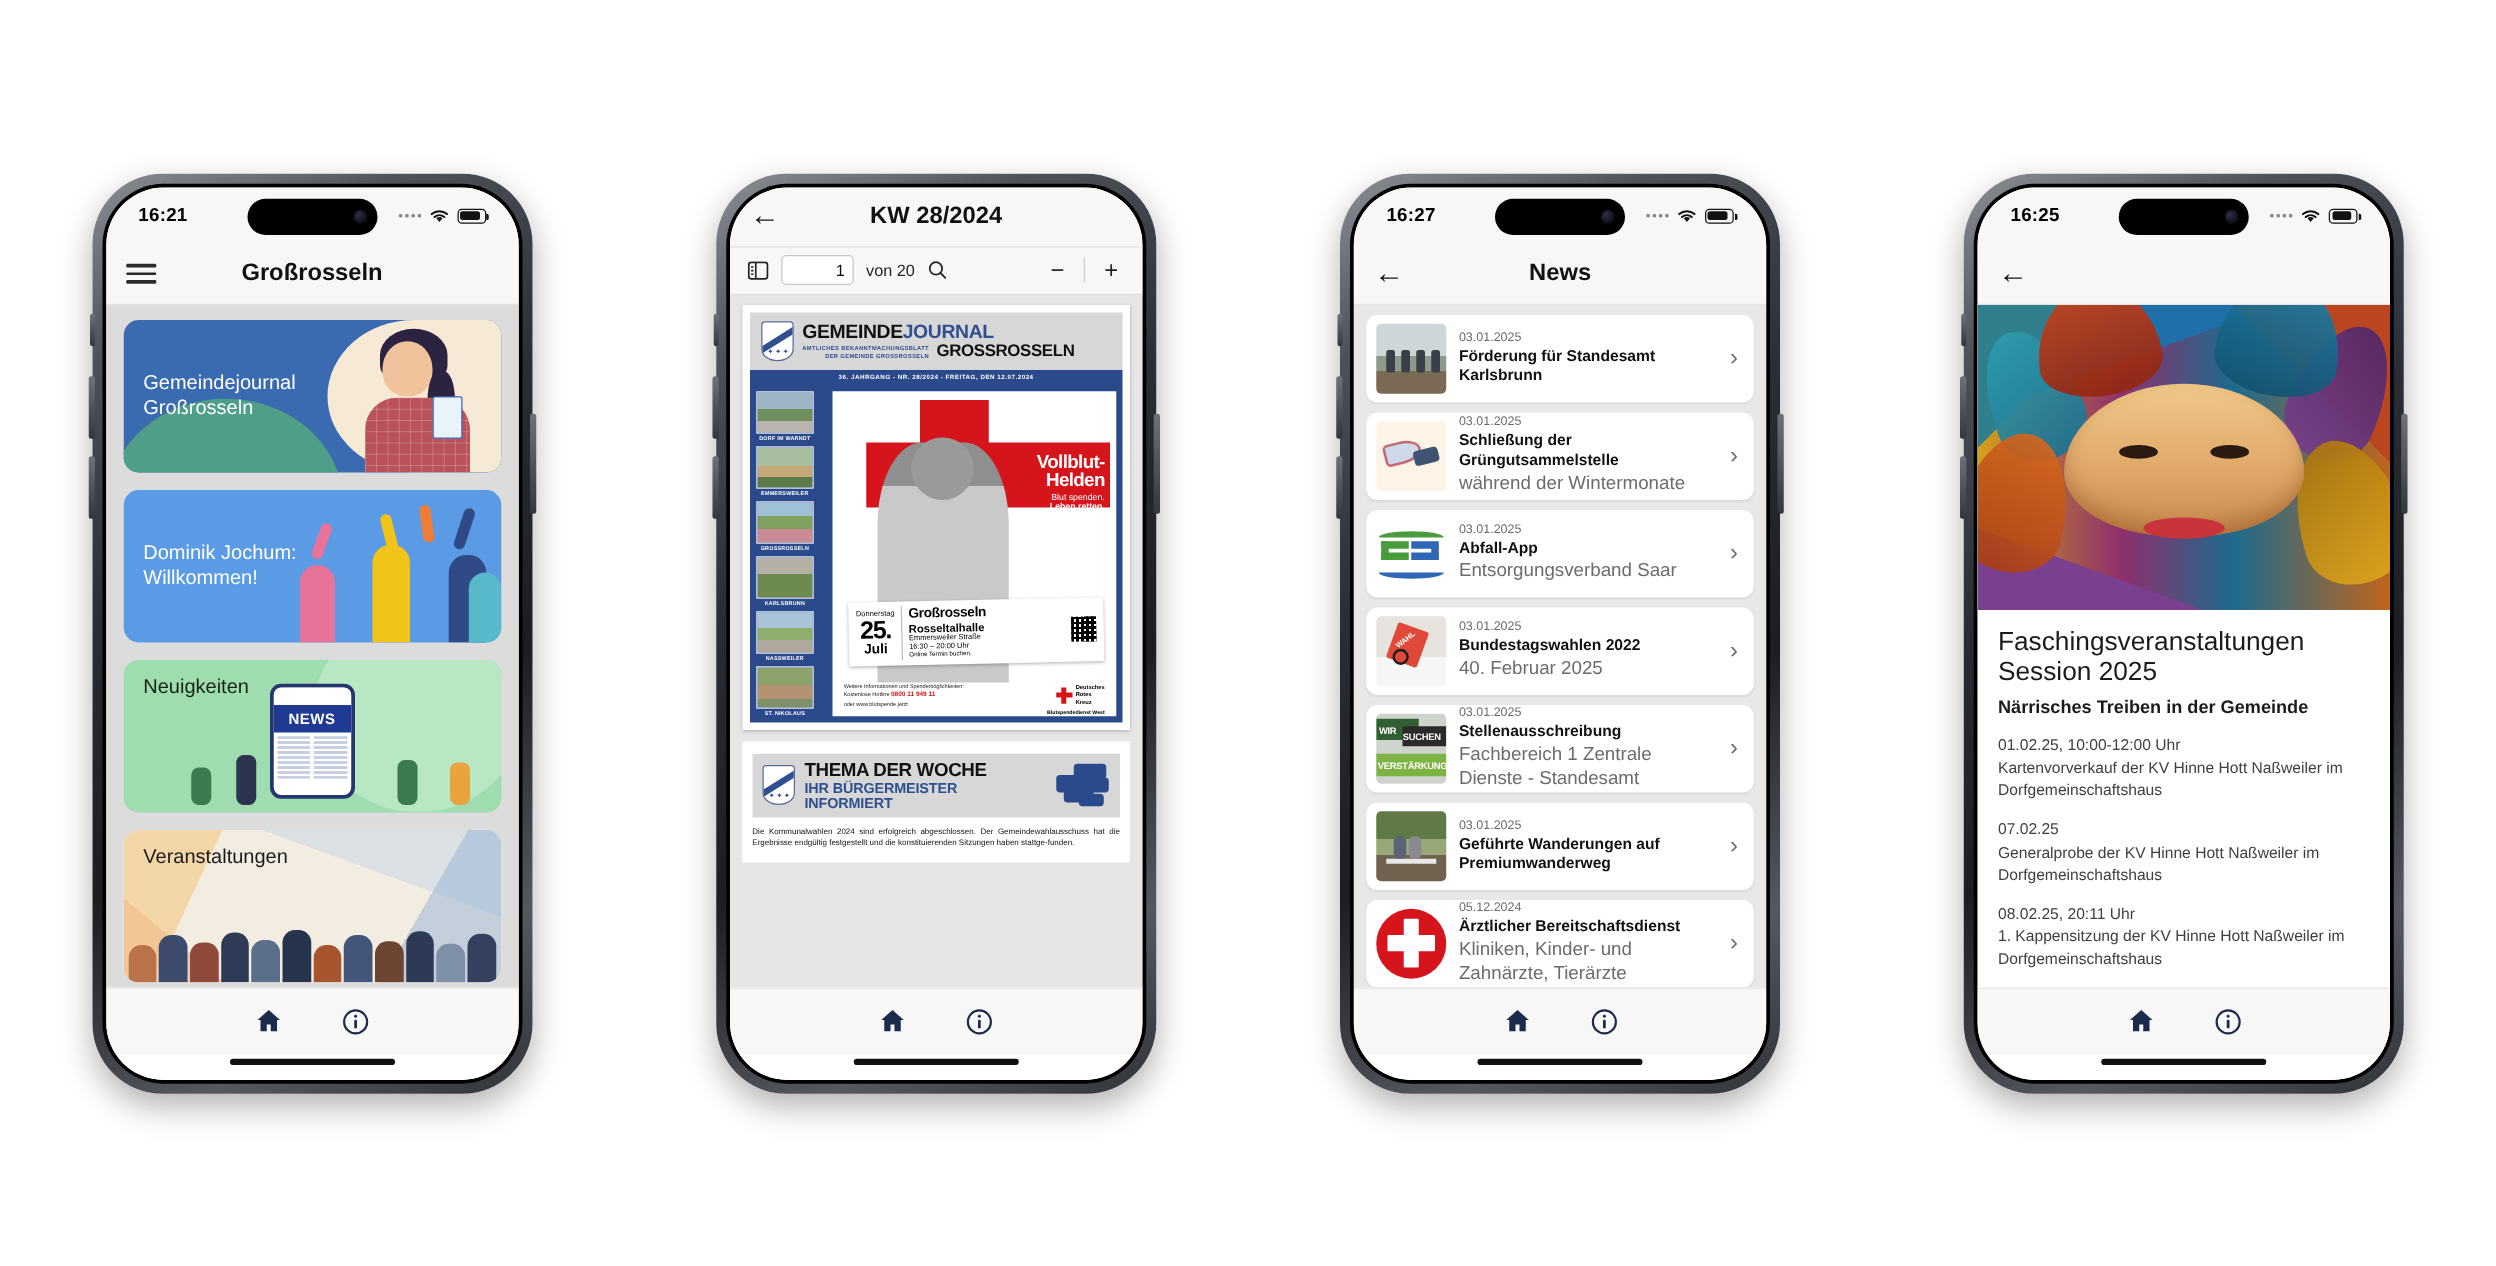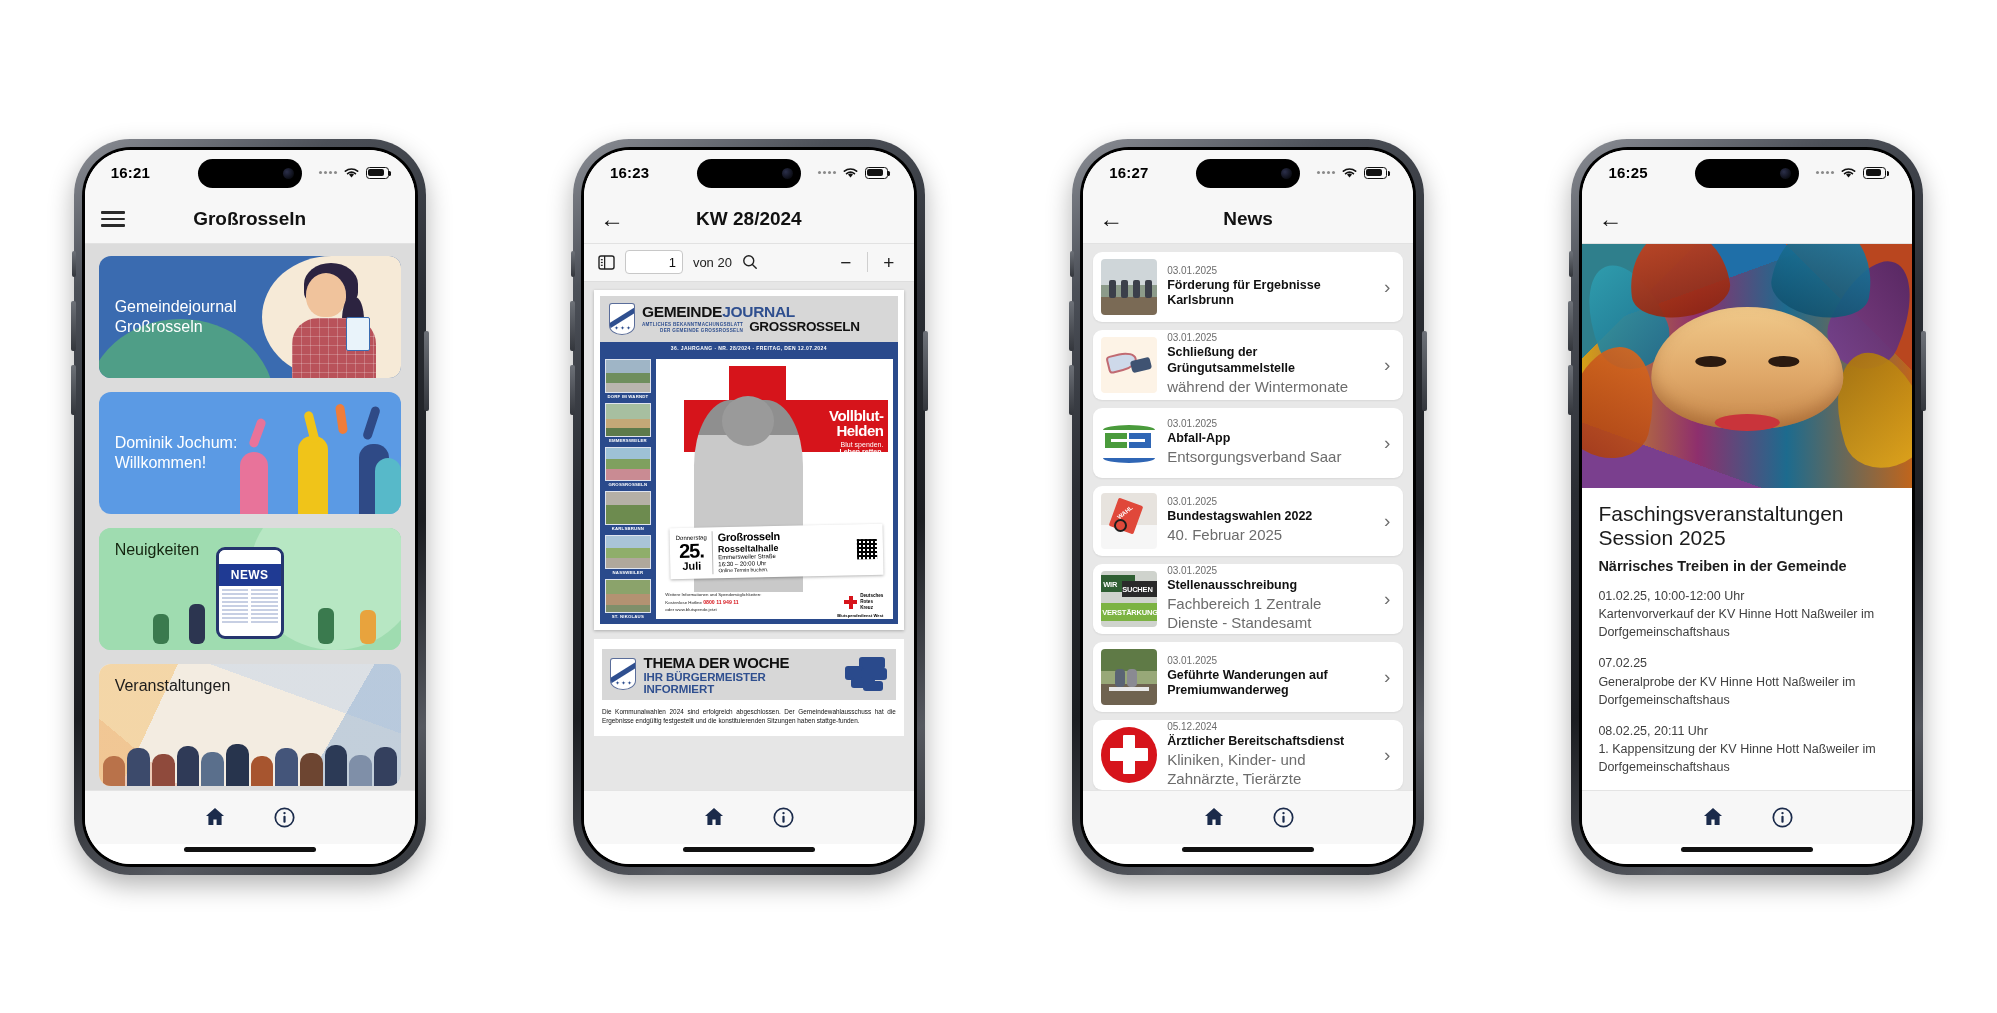--- a/index.html
+++ b/index.html
@@ -175,21 +175,21 @@
   .gj-crest { width:26px; height:32px; background:#fff; border:1px solid #5a6d9a; border-radius:3px 3px 50% 50%/3px 3px 30% 30%; position:relative; overflow:hidden;}
   .gj-crest .band { position:absolute; left:-22%; top:38%; width:150%; height:5px; background:#2f4f8f; transform:rotate(-32deg);}
   .gj-crest .dots { position:absolute; left:4px; bottom:3px; font-size:6px; color:#2f4f8f; line-height:5px; letter-spacing:1px;}
   .gj-titles { line-height:1; }
   .gj-l1 { font-size:15.5px; font-weight:bold; letter-spacing:-.3px; color:#111; }
   .gj-l1 b { color:#2f4f8f; }
   .gj-l2 { display:flex; align-items:flex-end; gap:6px; margin-top:1px;}
   .gj-sub { font-size:4.6px; font-weight:bold; color:#2f4f8f; letter-spacing:.3px; line-height:6px; text-align:right;}
   .gj-l2 .big { font-size:13.5px; font-weight:bold; color:#111; letter-spacing:-.3px;}
   .gj-date { background:#2a4a8c; color:#fff; font-size:5px; font-weight:bold; text-align:center; padding:3px 0; letter-spacing:.4px;}
-  .gj-main { display:flex; background:#2a4a8c; padding:5px; gap:5px; }
+  .gj-main { display:flex; background:#2a4a8c; padding:5px; gap:15px; }
   .gj-thumbs { width:46px; display:flex; flex-direction:column; gap:4px;}
   .gj-thumb { }
   .gj-thumb .img { height:34px; border:1px solid #dfe4ee;}
   .gj-thumb .cap { font-size:4.3px; font-weight:bold; color:#fff; text-align:center; padding-top:1px; letter-spacing:.2px;}
   .gj-ad { flex:1; background:#fff; position:relative; padding:4px; }
   .gj-cross-v { position:absolute; left:31%; top:3%; width:24%; height:52%; background:#d6141b;}
   .gj-cross-h { position:absolute; left:12%; top:16%; width:86%; height:20%; background:#d6141b;}
   .gj-man { position:absolute; left:16%; top:16%; width:46%; height:74%;
      background:linear-gradient(180deg,#8f8f8f 0 18%, #c9c9c9 18% 100%); border-radius:34% 34% 0 0;}
   .gj-man .head{ position:absolute; left:26%; top:-2%; width:48%; height:26%; background:#9a9a9a; border-radius:50%;}
@@ -443,42 +443,20 @@
   </div>
 
   <div class="phone">
     <div class="btn-side btn-silent"></div>
     <div class="btn-side btn-volup"></div>
     <div class="btn-side btn-voldn"></div>
     <div class="btn-side btn-power"></div>
     <div class="bezel">
     <div class="screen">
 
-      <div class="statusbar">
-        <div class="sb-time">16:23</div>
-        <div class="island">
-              <div class="cam"></div>
-            </div>
-        <div class="sb-right">
-          <div class="sig-dots">
-                <i></i>
-                <i></i>
-                <i></i>
-                <i></i>
-              </div>
-          <svg width="17" height="13" viewBox="0 0 17 13">
-            <path d="M8.5 11.6 L11 8.6 A4 4 0 0 0 6 8.6 Z" fill="#111"></path>
-            <path d="M2.4 5.2 A9.5 9.5 0 0 1 14.6 5.2" stroke="#111" stroke-width="1.7" fill="none" stroke-linecap="round"></path>
-            <path d="M4.6 7.6 A6.2 6.2 0 0 1 12.4 7.6" stroke="#111" stroke-width="1.7" fill="none" stroke-linecap="round"></path>
-          </svg>
-          <div class="batt">
-                <i></i>
-              </div>
-        </div>
-      </div>
 
       <div class="navbar">
         <div class="backarrow">←</div>
         <div class="title">KW 28/2024</div>
       </div>
 
       <div class="pdftoolbar">
         <svg width="17" height="15" viewBox="0 0 18 16">
           <rect x="1" y="1" width="16" height="14" rx="2.2" fill="none" stroke="#222" stroke-width="1.5"></rect>
           <line x1="7" y1="1" x2="7" y2="15" stroke="#222" stroke-width="1.4"></line>
@@ -679,21 +657,21 @@
 
           <div class="newsitem">
             <div class="newsthumb th-jagd">
                   <span class="p" style="left:8px"></span>
                   <span class="p" style="left:20px"></span>
                   <span class="p" style="left:32px"></span>
                   <span class="p" style="left:44px"></span>
                 </div>
             <div class="newstext">
               <div class="news-date">03.01.2025</div>
-              <div class="news-title">Förderung für Ergebnisse Karlsbrunn</div>
+              <div class="news-title">Förderung für Standesamt Karlsbrunn</div>
             </div>
             <div class="chev">›</div>
           </div>
 
           <div class="newsitem">
             <div class="newsthumb th-mega">
                   <span class="cone"></span>
                   <span class="body"></span>
                 </div>
             <div class="newstext">

